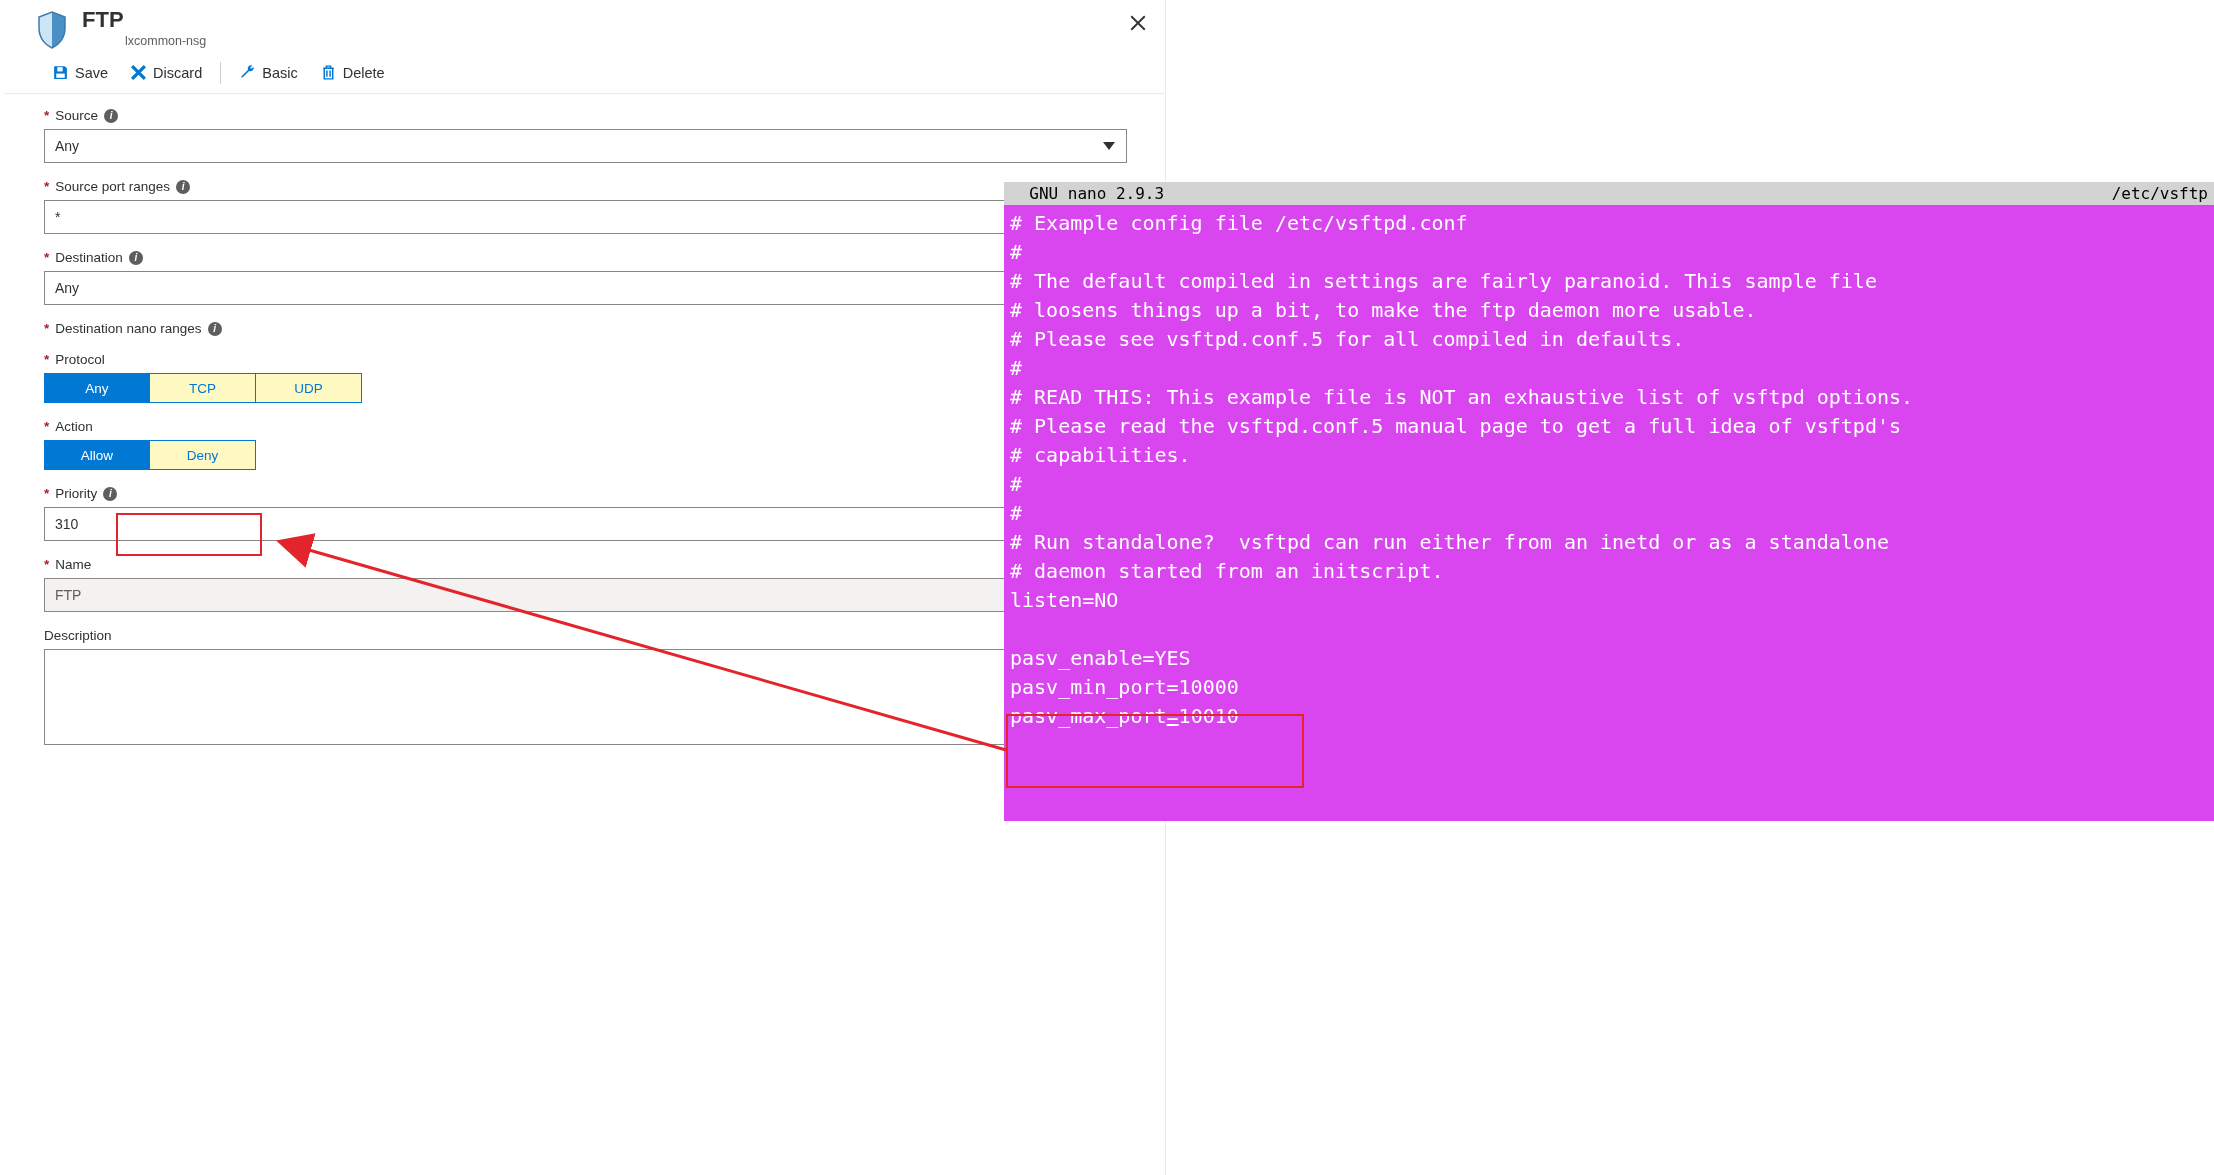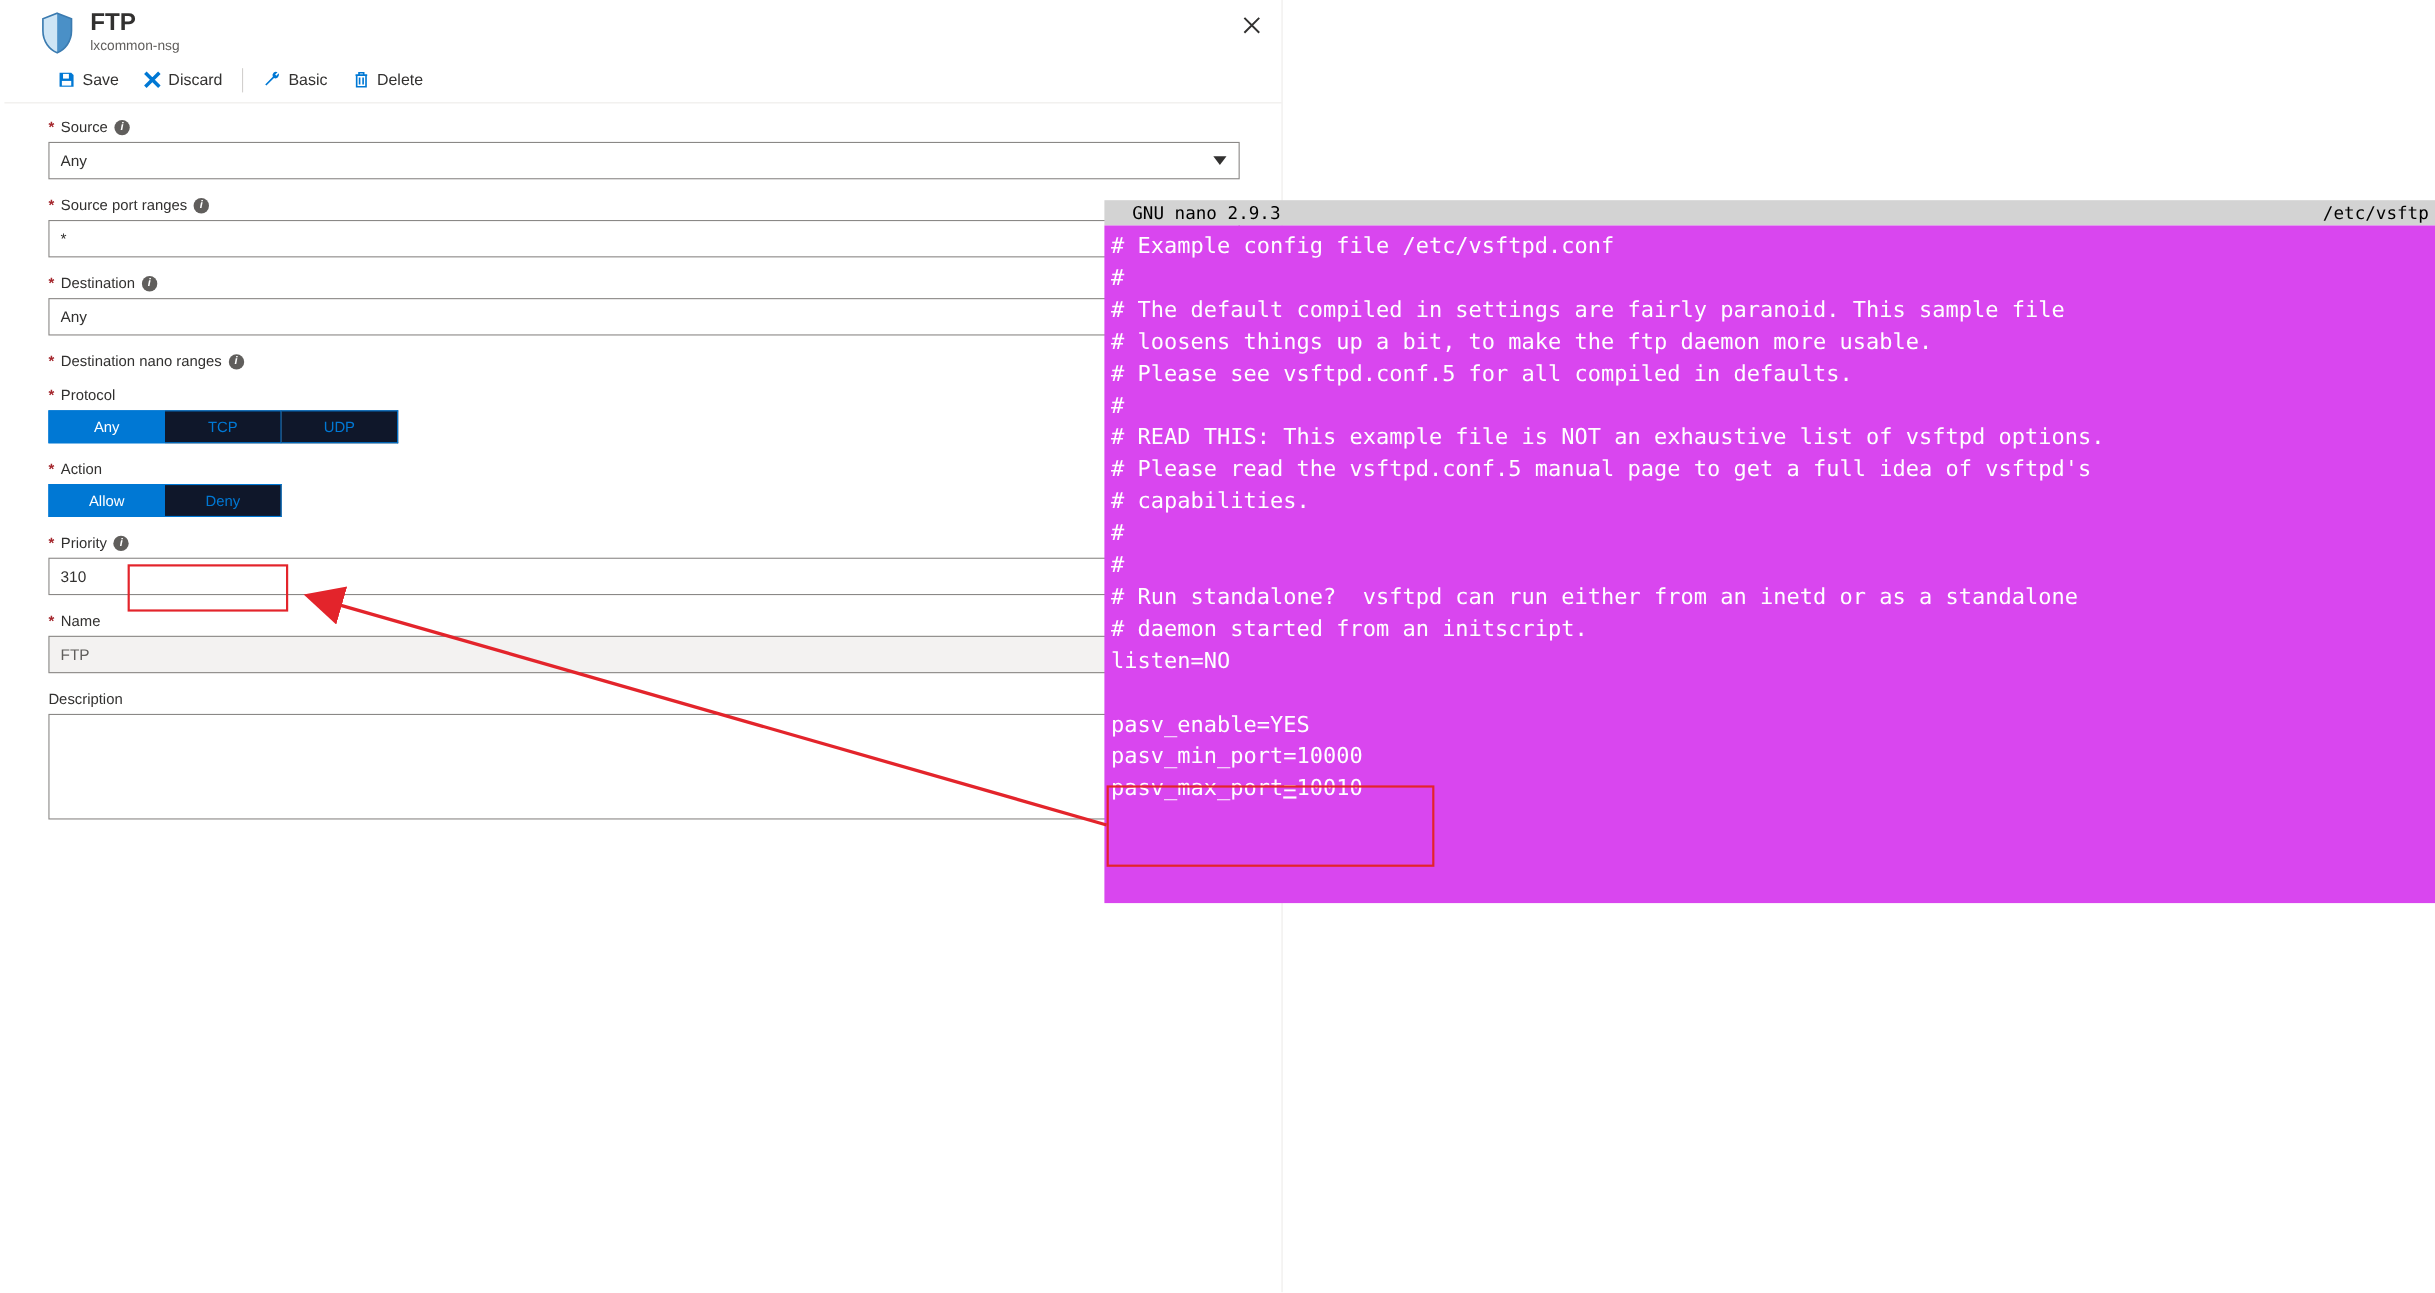--- a/index.html
+++ b/index.html
@@ -14,21 +14,21 @@
       position: relative;
     }
     .container { display: flex; height: 100%; position: relative; }
     .left-pane { width: 1166px; border-right: 1px solid #edebe9; position: relative; padding-left: 4px; }
     .right-pane { flex: 1; position: relative; }
 
     
     .header { display: flex; align-items: center; padding: 8px 16px 8px 32px; position: relative; }
     .shield-icon { width: 32px; height: 38px; margin-right: 14px; margin-top: 2px; }
     .header-text h1 { font-size: 22px; font-weight: 600; color: #323130; line-height: 1.1; }
-    .header-text .subtitle { font-size: 12.5px; color: #605e5c; margin-top: 2px; }
+    .header-text .subtitle { font-size: 12.5px; color: #605e5c; margin-top: 2px; margin-left: 43px; }
     .close-btn { position: absolute; right: 18px; top: 14px; font-size: 20px; color: #323130; cursor: pointer; }
 
     
     .toolbar { display: flex; align-items: center; padding: 4px 16px 8px 40px; gap: 6px; }
     .toolbar-item { display: inline-flex; align-items: center; gap: 6px; padding: 4px 8px; cursor: pointer; font-size: 14.5px; color: #323130; }
     .toolbar-item .ico { color: #0078d4; font-size: 16px; display: inline-flex; align-items: center; }
     .toolbar-sep { width: 1px; height: 22px; background: #d2d0ce; margin: 0 4px; }
 
     .hr { height: 1px; background: #edebe9; width: 100%; }
 
@@ -64,21 +64,21 @@
 
     
     .red-highlight {
       position: absolute;
       border: 2px solid #e3242b;
       pointer-events: none;
     }
 
     
     .btn-row { display: flex; }
-    .seg-btn { border: 1px solid #0078d4; color: #0078d4; background: #0f172a; padding: 4px 0; font-size: 13.5px; cursor: pointer; height: 30px; display: inline-flex; align-items: center; justify-content: center; }
+    .seg-btn { border: 1px solid #0078d4; color: #0078d4; background: #fef9c3; padding: 4px 0; font-size: 13.5px; cursor: pointer; height: 30px; display: inline-flex; align-items: center; justify-content: center; }
     .seg-btn.selected { background: #0078d4; color: #fff; }
     .seg-btn + .seg-btn { border-left: none; }
 
     .textarea { height: 96px; resize: none; padding: 8px 10px; }
 
     
     .term-wrap { position: absolute; top: 182px; right: 0; width: 1210px; }
     .term-title {
       background: #d3d3d3; color: #000;
       font-family: "Consolas","DejaVu Sans Mono","Courier New",monospace;

